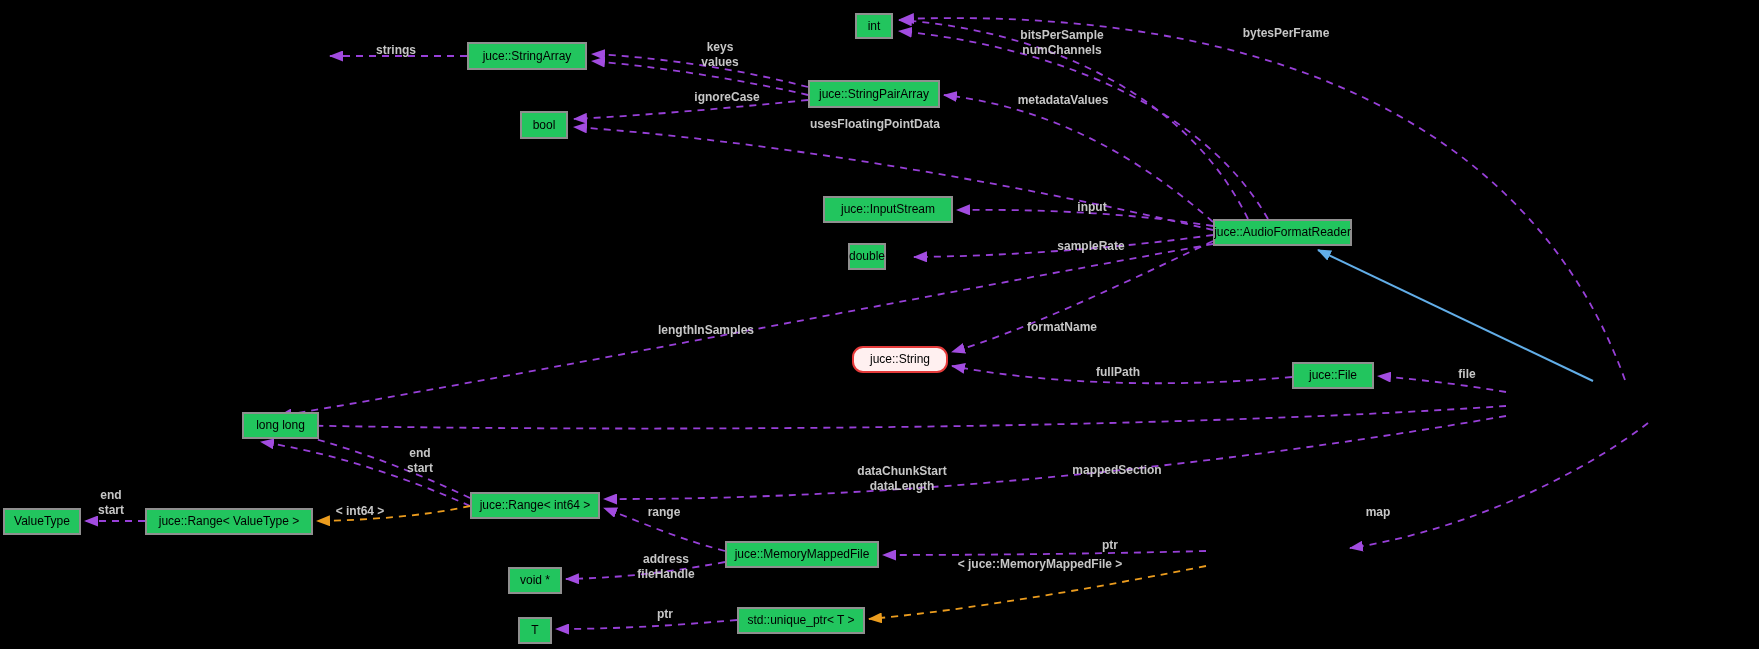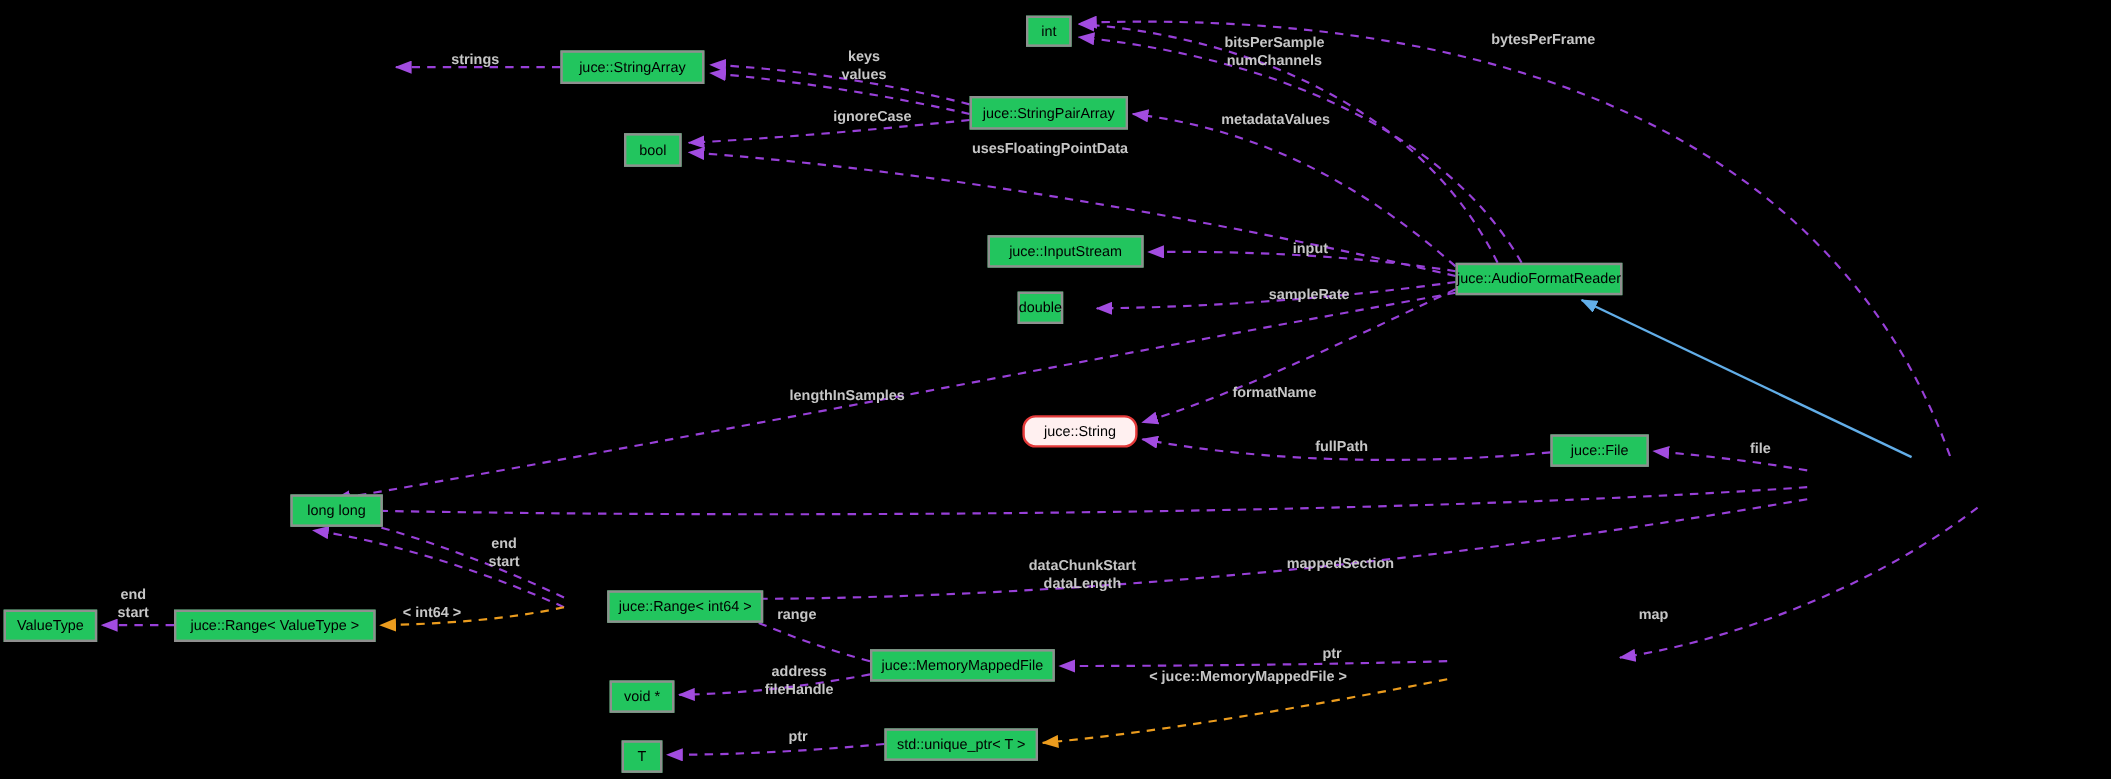--- a/index.html
+++ b/index.html
@@ -95,21 +95,21 @@
   <div class="node" style="left:808px;top:80px;width:132px;height:28px;">juce::StringPairArray</div>
   <div class="node" style="left:520px;top:111px;width:48px;height:28px;">bool</div>
   <div class="node" style="left:823px;top:196px;width:130px;height:27px;">juce::InputStream</div>
   <div class="node" style="left:848px;top:243px;width:38px;height:27px;">double</div>
   <div class="node" style="left:1213px;top:219px;width:139px;height:27px;">juce::AudioFormatReader</div>
   <div class="node red" style="left:852px;top:346px;width:96px;height:27px;border-radius:11px;">juce::String</div>
   <div class="node" style="left:1292px;top:362px;width:82px;height:27px;">juce::File</div>
   <div class="node" style="left:198px;top:412px;width:77px;height:27px;margin-left:44px;">long long</div>
   <div class="node" style="left:3px;top:508px;width:78px;height:27px;">ValueType</div>
   <div class="node" style="left:145px;top:508px;width:168px;height:27px;">juce::Range&lt; ValueType &gt;</div>
-  <div class="node" style="left:470px;top:492px;width:130px;height:27px;margin-left:36px;">juce::Range&lt; int64 &gt;</div>
+  <div class="node" style="left:470px;top:492px;width:130px;height:27px;">juce::Range&lt; int64 &gt;</div>
   <div class="node" style="left:725px;top:541px;width:154px;height:27px;">juce::MemoryMappedFile</div>
   <div class="node" style="left:508px;top:567px;width:54px;height:27px;">void *</div>
   <div class="node" style="left:737px;top:607px;width:128px;height:27px;">std::unique_ptr&lt; T &gt;</div>
   <div class="node" style="left:518px;top:617px;width:34px;height:27px;">T</div>
 
   <div class="elabel" style="left:396px;top:50px;">strings</div>
   <div class="elabel" style="left:720px;top:55px;">keys
 values</div>
   <div class="elabel" style="left:1062px;top:43px;">bitsPerSample
 numChannels</div>

